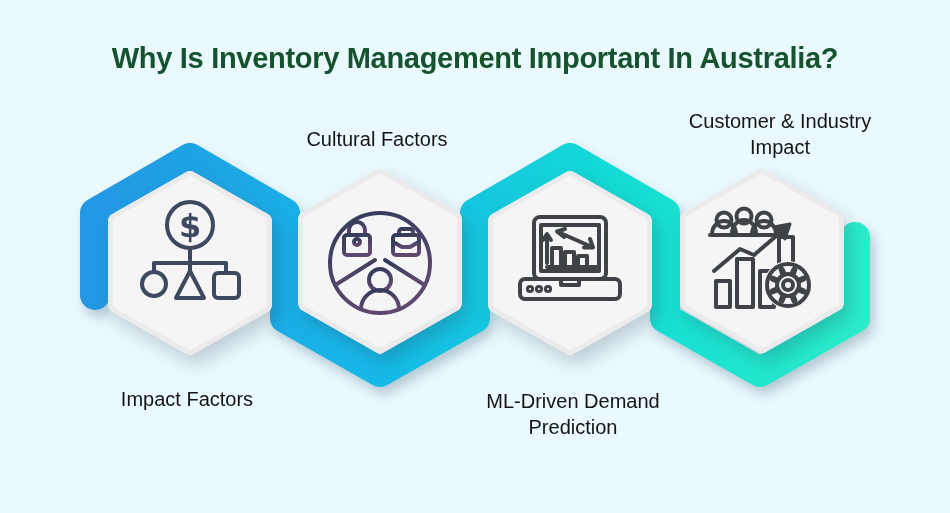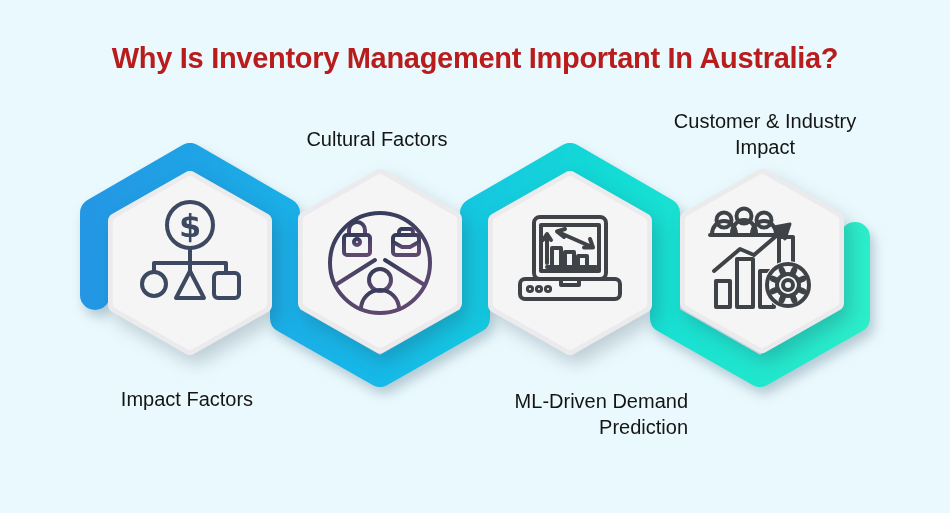--- a/index.html
+++ b/index.html
@@ -9,43 +9,43 @@
     font-family:"Liberation Sans", sans-serif;
     overflow:hidden;
   }
   .stage{
     position:relative;width:950px;height:513px;background:#eaf9fd;
   }
   .title{
     position:absolute;left:0;top:42px;width:950px;margin:0;
     text-align:center;
     font-size:29px;font-weight:700;letter-spacing:-0.3px;
-    color:#b91c1c;
+    color:#14532d;
   }
   .ribbon-svg{
     position:absolute;left:0;top:0;
     filter:drop-shadow(4px 7px 6px rgba(20,60,90,0.25));
   }
   .hex{
     position:absolute;width:176px;height:200px;
     filter:drop-shadow(6px 9px 9px rgba(30,50,70,0.22));
   }
   .hex1{left:102px;top:163px;}
   .hex2{left:292px;top:161px;}
   .hex3{left:482px;top:163px;}
   .hex4{left:674px;top:161px;}
   .item-label{
     position:absolute;
     font-size:20px;font-weight:500;line-height:1.3;
     color:#151515;text-align:center;
   }
   .label-legal{left:77px;top:386px;width:220px;}
   .label-cultural{left:267px;top:126px;width:220px;}
-  .label-ml{left:458px;top:388px;width:230px;text-align:right;}
-  .label-customer{left:649px;top:108px;width:232px;}
+  .label-ml{left:458px;top:388px;width:230px;}
+  .label-customer{left:664px;top:108px;width:232px;}
 </style>
 </head>
 <body>
 
 <div class="stage">
 
   <h1 class="title">Why Is Inventory Management Important In Australia?</h1>
 
   <svg class="ribbon-svg" width="950" height="513" viewBox="0 0 950 513">
     <defs>

